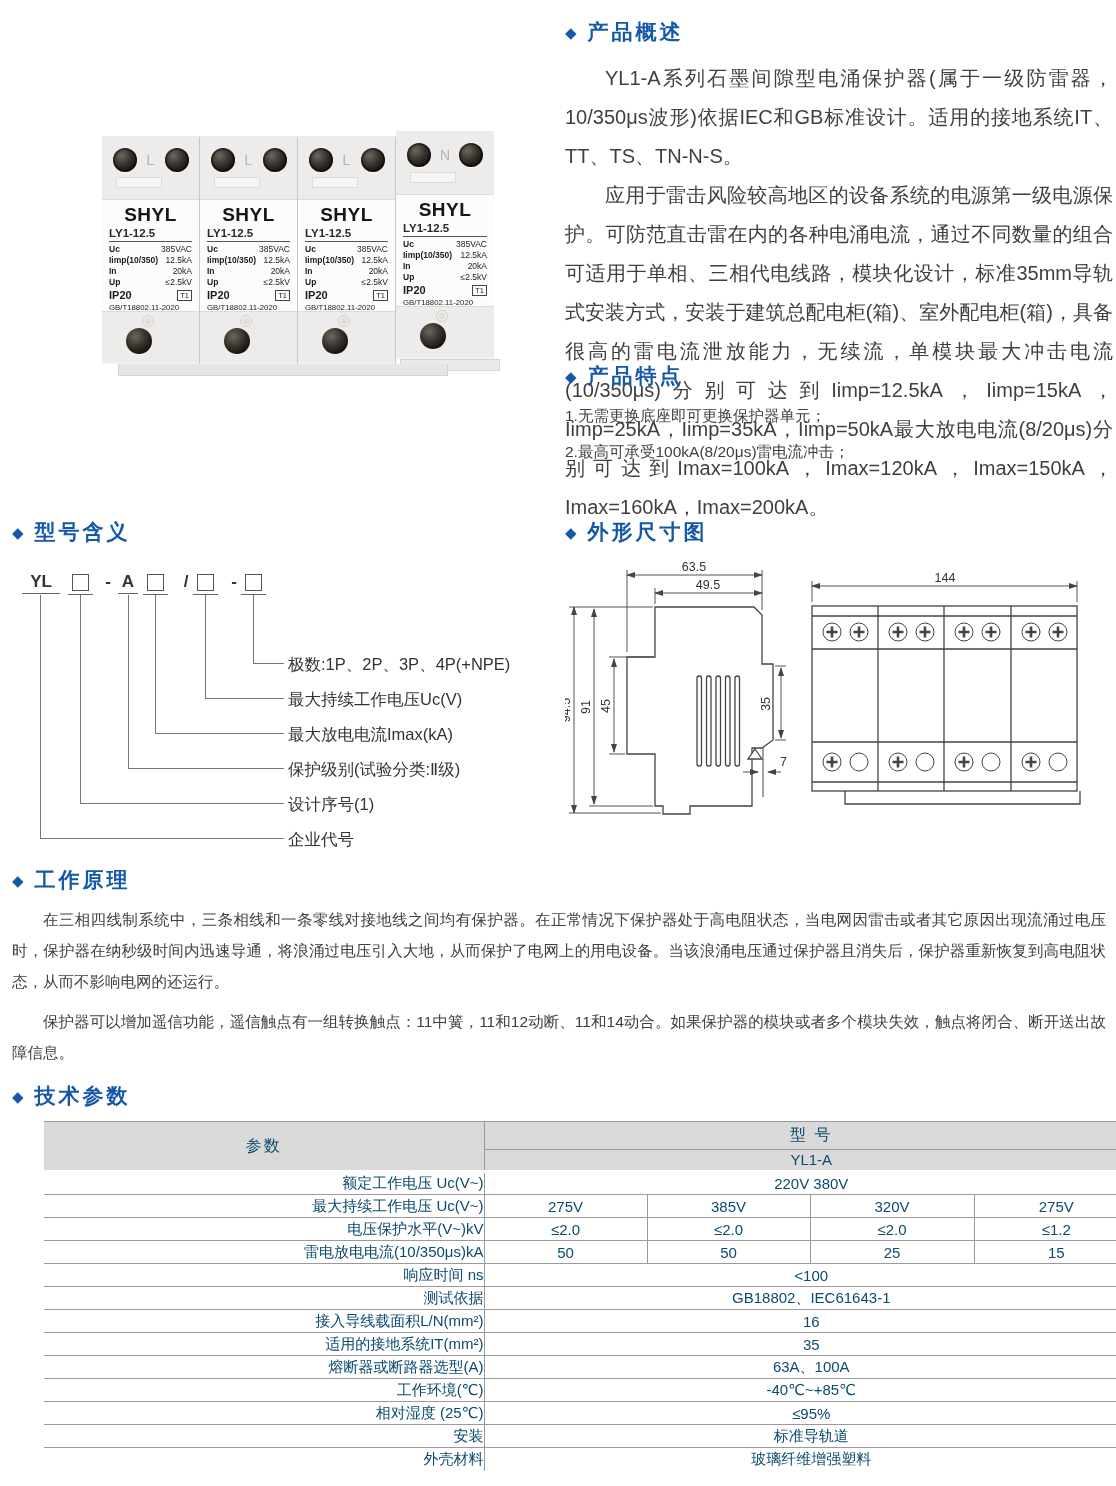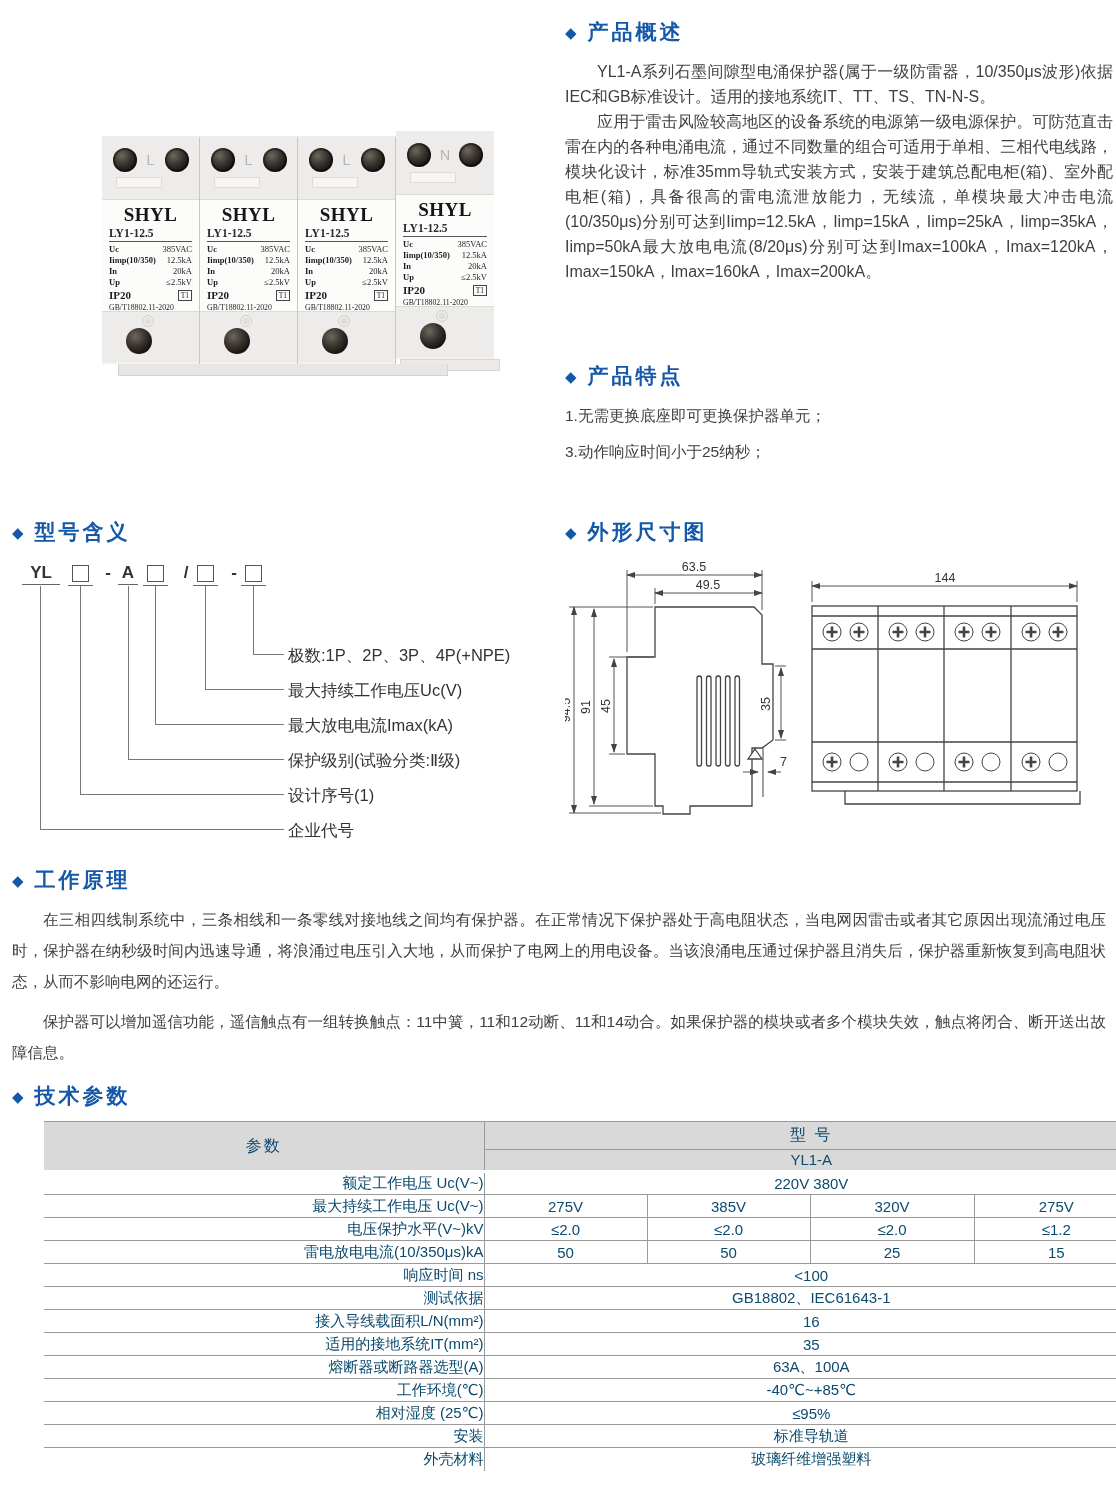--- a/index.html
+++ b/index.html
@@ -14,46 +14,46 @@
   
   .photo { position:absolute; left:100px; top:130px; width:402px; height:252px; }
   .modules { position:absolute; left:2px; top:6px; display:flex; }
   .module { width:98px; height:228px; background:#f2f1ef; border-right:1px solid #c9c7c4; border-radius:2px 2px 0 0; box-shadow:inset 0 1px 0 #fbfbfa; }
   .module:last-child { border-right:none; transform:translateY(-5px); }
   .m-top { height:64px; background:#edecea; border-bottom:1px solid #dddbd8; padding-top:12px; }
   .screw-row { display:flex; align-items:center; justify-content:center; gap:7px; }
   .screw { width:24px; height:24px; border-radius:50%; background:radial-gradient(circle at 36% 32%, #6e675d 0%, #3a352f 40%, #15120f 75%); box-shadow:inset 0 0 0 2px rgba(0,0,0,.35), 0 1px 1px rgba(255,255,255,.6); }
   .t-label { width:14px; text-align:center; color:#b3b3b3; font-size:14px; }
   .m-slot { width:46px; height:11px; margin:5px 0 0 14px; background:#f6f5f4; border:1px solid #dedcd9; }
-  .m-label { height:112px; background:#fcfcfb; border-bottom:1px solid #dddbd8; padding:4px 7px 0 7px;font-family:Liberation Serif, serif; }
+  .m-label { height:112px; background:#fcfcfb; border-bottom:1px solid #dddbd8; padding:4px 7px 0 7px; }
   .brand { text-align:center; font-size:19px; font-weight:bold; color:#161616; letter-spacing:.5px; }
   .model-line { font-size:11.5px; font-weight:bold; color:#2a2a2a; border-bottom:1.5px solid #555; padding:1px 0 2px 0; margin-bottom:2px; }
   .spec-row { display:flex; justify-content:space-between; font-size:8.5px; line-height:11px; color:#1c1c1c; }
   .spec-row .k { font-weight:bold; }
   .ip-row { display:flex; justify-content:space-between; align-items:center; margin-top:1px;gap:20px; }
   .ip-row .ip { font-size:11px; font-weight:bold; color:#1c1c1c; }
   .ip-row .t1 { font-size:7.5px; border:1px solid #444; padding:0 2px; color:#1c1c1c; }
   .gb-line { font-size:7.8px; color:#1c1c1c; margin-top:2px; white-space:nowrap; }
   .m-bottom { position:relative; height:50px; background:#edecea; }
   .earth-mark { position:absolute; left:40px; top:3px; width:12px; height:12px; border:1px solid #d2d0cd; border-radius:50%; color:#d2d0cd; font-size:9px; line-height:11px; text-align:center; }
   .screw-b { position:absolute; left:24px; top:16px; width:26px; height:26px; border-radius:50%; background:radial-gradient(circle at 36% 32%, #6e675d 0%, #3a352f 40%, #15120f 75%); }
   .rail { position:absolute; left:18px; top:234px; width:330px; height:12px; background:#e7e6e4; border:1px solid #d4d2cf; border-top:none; }
   .rail2 { position:absolute; left:300px; top:229px; width:100px; height:12px; background:#eceae8; border:1px solid #d8d6d3; }
 
   
   .overview { position:absolute; left:565px; top:18px; width:548px; }
-  .overview .body { margin-top:13px; font-size:16px; line-height:25px; text-align:justify; color:#3f3f3f; }
+  .overview .body { margin-top:13px; font-size:20px; line-height:39px; text-align:justify; color:#3f3f3f; }
   .overview p { text-indent:2em; }
   .features { position:absolute; left:565px; top:362px; width:548px; }
   .features ul { list-style:none; margin-top:16px; }
   .features li { font-size:15.5px; color:#3f3f3f; margin-bottom:15px; }
 
   
   .model-meaning { position:absolute; left:12px; top:518px; width:545px; height:335px; }
-  .md-diagram { position:absolute; left:0; top:3px; width:545px; height:335px; }
+  .md-diagram { position:absolute; left:0; top:12px; width:545px; height:335px; }
   .code-part { position:absolute; top:42px; text-align:center; font-size:17px; font-weight:bold; color:#333; height:22px; line-height:20px; }
   .code-part.u { border-bottom:1.5px solid #666; }
   .code-box { position:absolute; top:44px; width:17px; height:17px; border:1.5px solid #555; }
   .box-u { position:absolute; top:64px; height:0; border-bottom:1.5px solid #666; }
   .connector { position:absolute; border-left:1.2px solid #777; border-bottom:1.2px solid #777; }
   .md-label { position:absolute; left:276px; font-size:16.5px; color:#333; white-space:nowrap; }
 
   
   .dimensions { position:absolute; left:565px; top:518px; width:551px; }
   .dim-svg { position:absolute; left:0; top:36px; }
@@ -261,21 +261,21 @@
     </div>
   </div>
 
   <div class="features">
     <div class="sec-header">
       <span class="diamond">◆</span>
       <span class="sec-title">产品特点</span>
     </div>
     <ul>
       <li>1.无需更换底座即可更换保护器单元；</li>
-      <li>3.动作响应时间小于25纳秒；</li>
+      <li>2.最高可承受100kA(8/20μs)雷电流冲击；</li>
     </ul>
   </div>
 
   <div class="model-meaning">
     <div class="sec-header">
       <span class="diamond">◆</span>
       <span class="sec-title">型号含义</span>
     </div>
     <div class="md-diagram">
 

